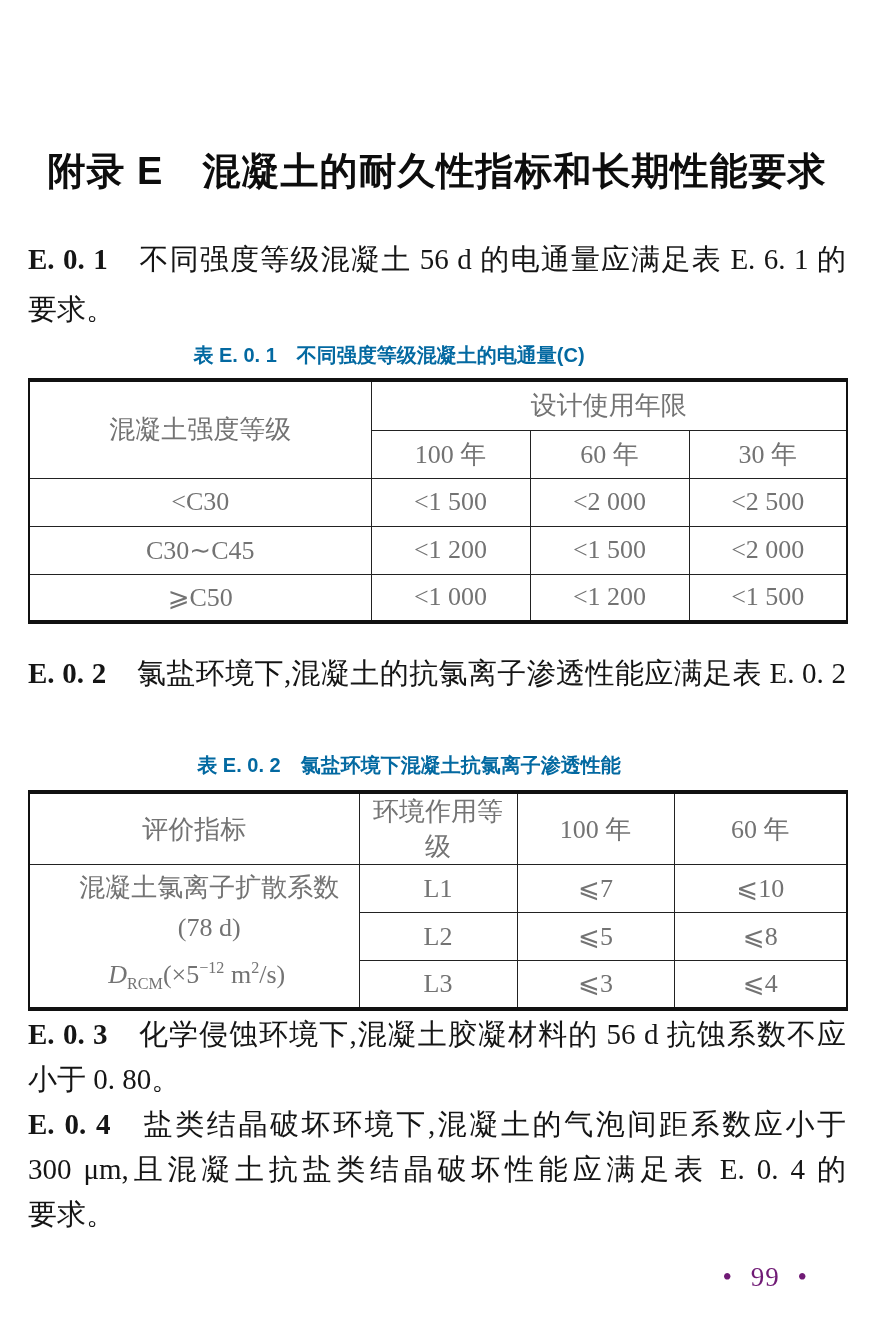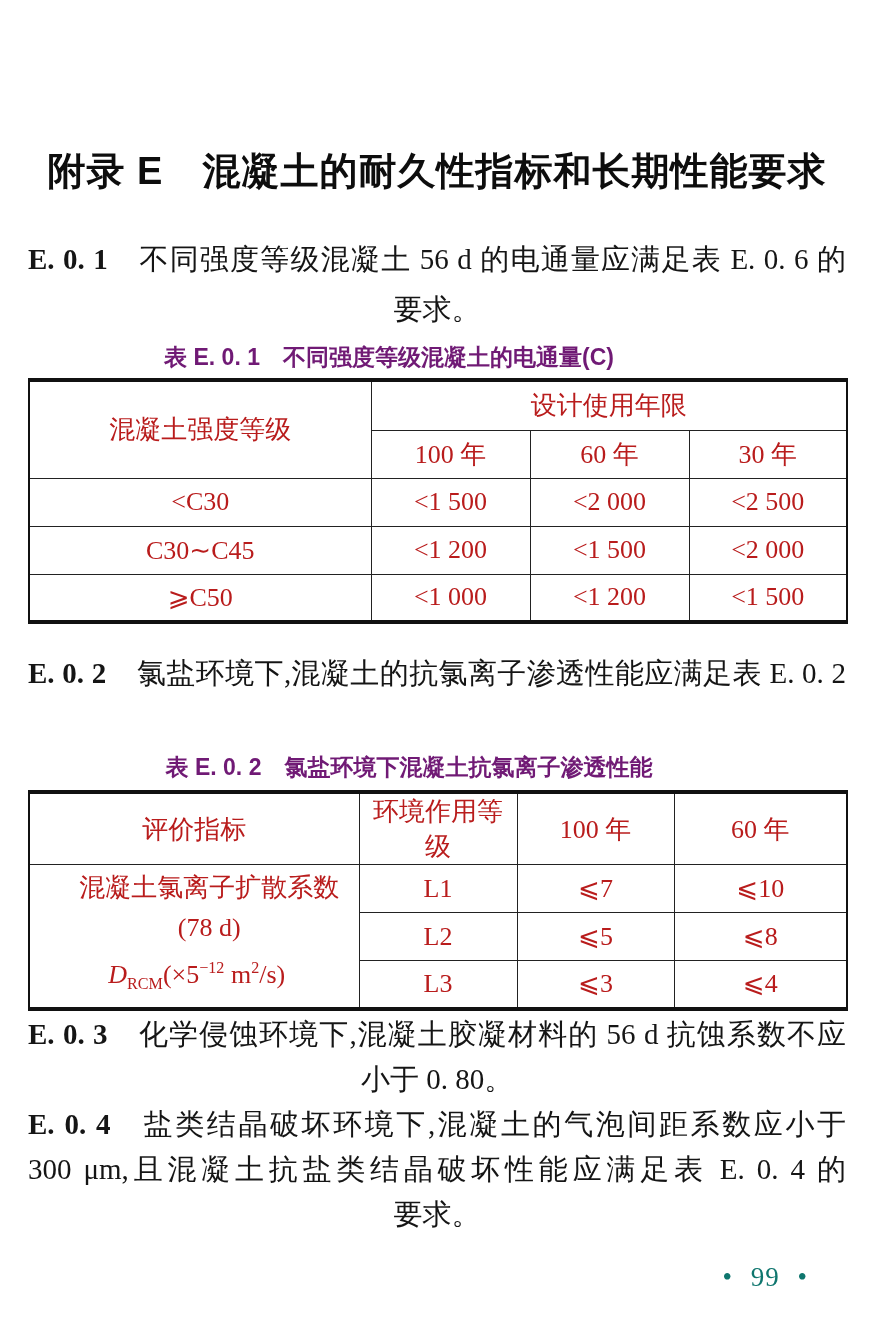--- a/index.html
+++ b/index.html
@@ -22,51 +22,51 @@
     font-weight: 700;
     font-size: 38px;
     letter-spacing: 1px;
     color: #0d0d0d;
   }
   .caption {
     left: 0; width: 778px;
     text-align: center;
     font-family: "Liberation Sans", sans-serif;
     font-weight: 700;
-    font-size: 23px;
-    color: #701a75;
+    font-size: 20px;
+    color: #0369a1;
   }
 
   
   .para {
     left: 28px; width: 818px;
     font-size: 29px;
     color: #151515;
   }
   .lh50 { line-height: 50px; }
   .lh45 { line-height: 45px; }
-  .pline { text-align: center; }
+  .pline { text-align: left; }
   .jfull { text-align: justify; text-align-last: justify; text-justify: inter-character; }
   .plabel {
     font-weight: 700;
     margin-right: 1.05em;
     white-space: nowrap;
   }
 
   
   table.spec {
     border-collapse: collapse;
     table-layout: fixed;
     width: 818px;
     border-top: 4px solid #111;
     border-bottom: 4px solid #111;
     border-left: 2px solid #111;
     border-right: 2px solid #111;
     font-size: 26px;
-    color: #b91c1c;
+    color: #737373;
   }
   table.spec td {
     border: 1px solid #222;
     text-align: center;
     vertical-align: middle;
     padding: 0 4px;
     overflow: hidden;
   }
   table.spec .h50 { height: 50px; }
   table.spec .h48 { height: 48px; }
@@ -77,34 +77,34 @@
   .ind-line1 { padding-left: 30px; line-height: 40px; }
   .ind-line2 { padding-left: 5px;  line-height: 40px; }
   .ind-line2 i { font-family: "Liberation Serif", serif; }
   .ind-line2 sub { font-size: 0.62em; }
   .ind-line2 sup { font-size: 0.62em; }
 
   
   .pageno {
     top: 1262px; right: 66px;
     font-size: 27px;
-    color: #0f766e;
+    color: #701a75;
     word-spacing: 10px;
     letter-spacing: 1px;
   }
 </style>
 </head>
 <body>
 
 <div id="page">
 
   <div class="abs title">附录 E　混凝土的耐久性指标和长期性能要求</div>
 
   <div class="abs para lh50" style="top:234px;">
-    <div class="pline jfull"><span class="plabel">E. 0. 1</span><span>不同强度等级混凝土 56 d 的电通量应满足表 E. 0. 6 的</span></div>
+    <div class="pline jfull"><span class="plabel">E. 0. 1</span><span>不同强度等级混凝土 56 d 的电通量应满足表 E. 6. 1 的</span></div>
     <div class="pline">要求。</div>
   </div>
 
   <div class="abs caption" style="top:342px;">表 E. 0. 1　不同强度等级混凝土的电通量(C)</div>
 
   <div class="abs" style="top:378px; left:28px;">
     <table class="spec">
       <colgroup>
           <col style="width:342px">
           <col style="width:159px">

